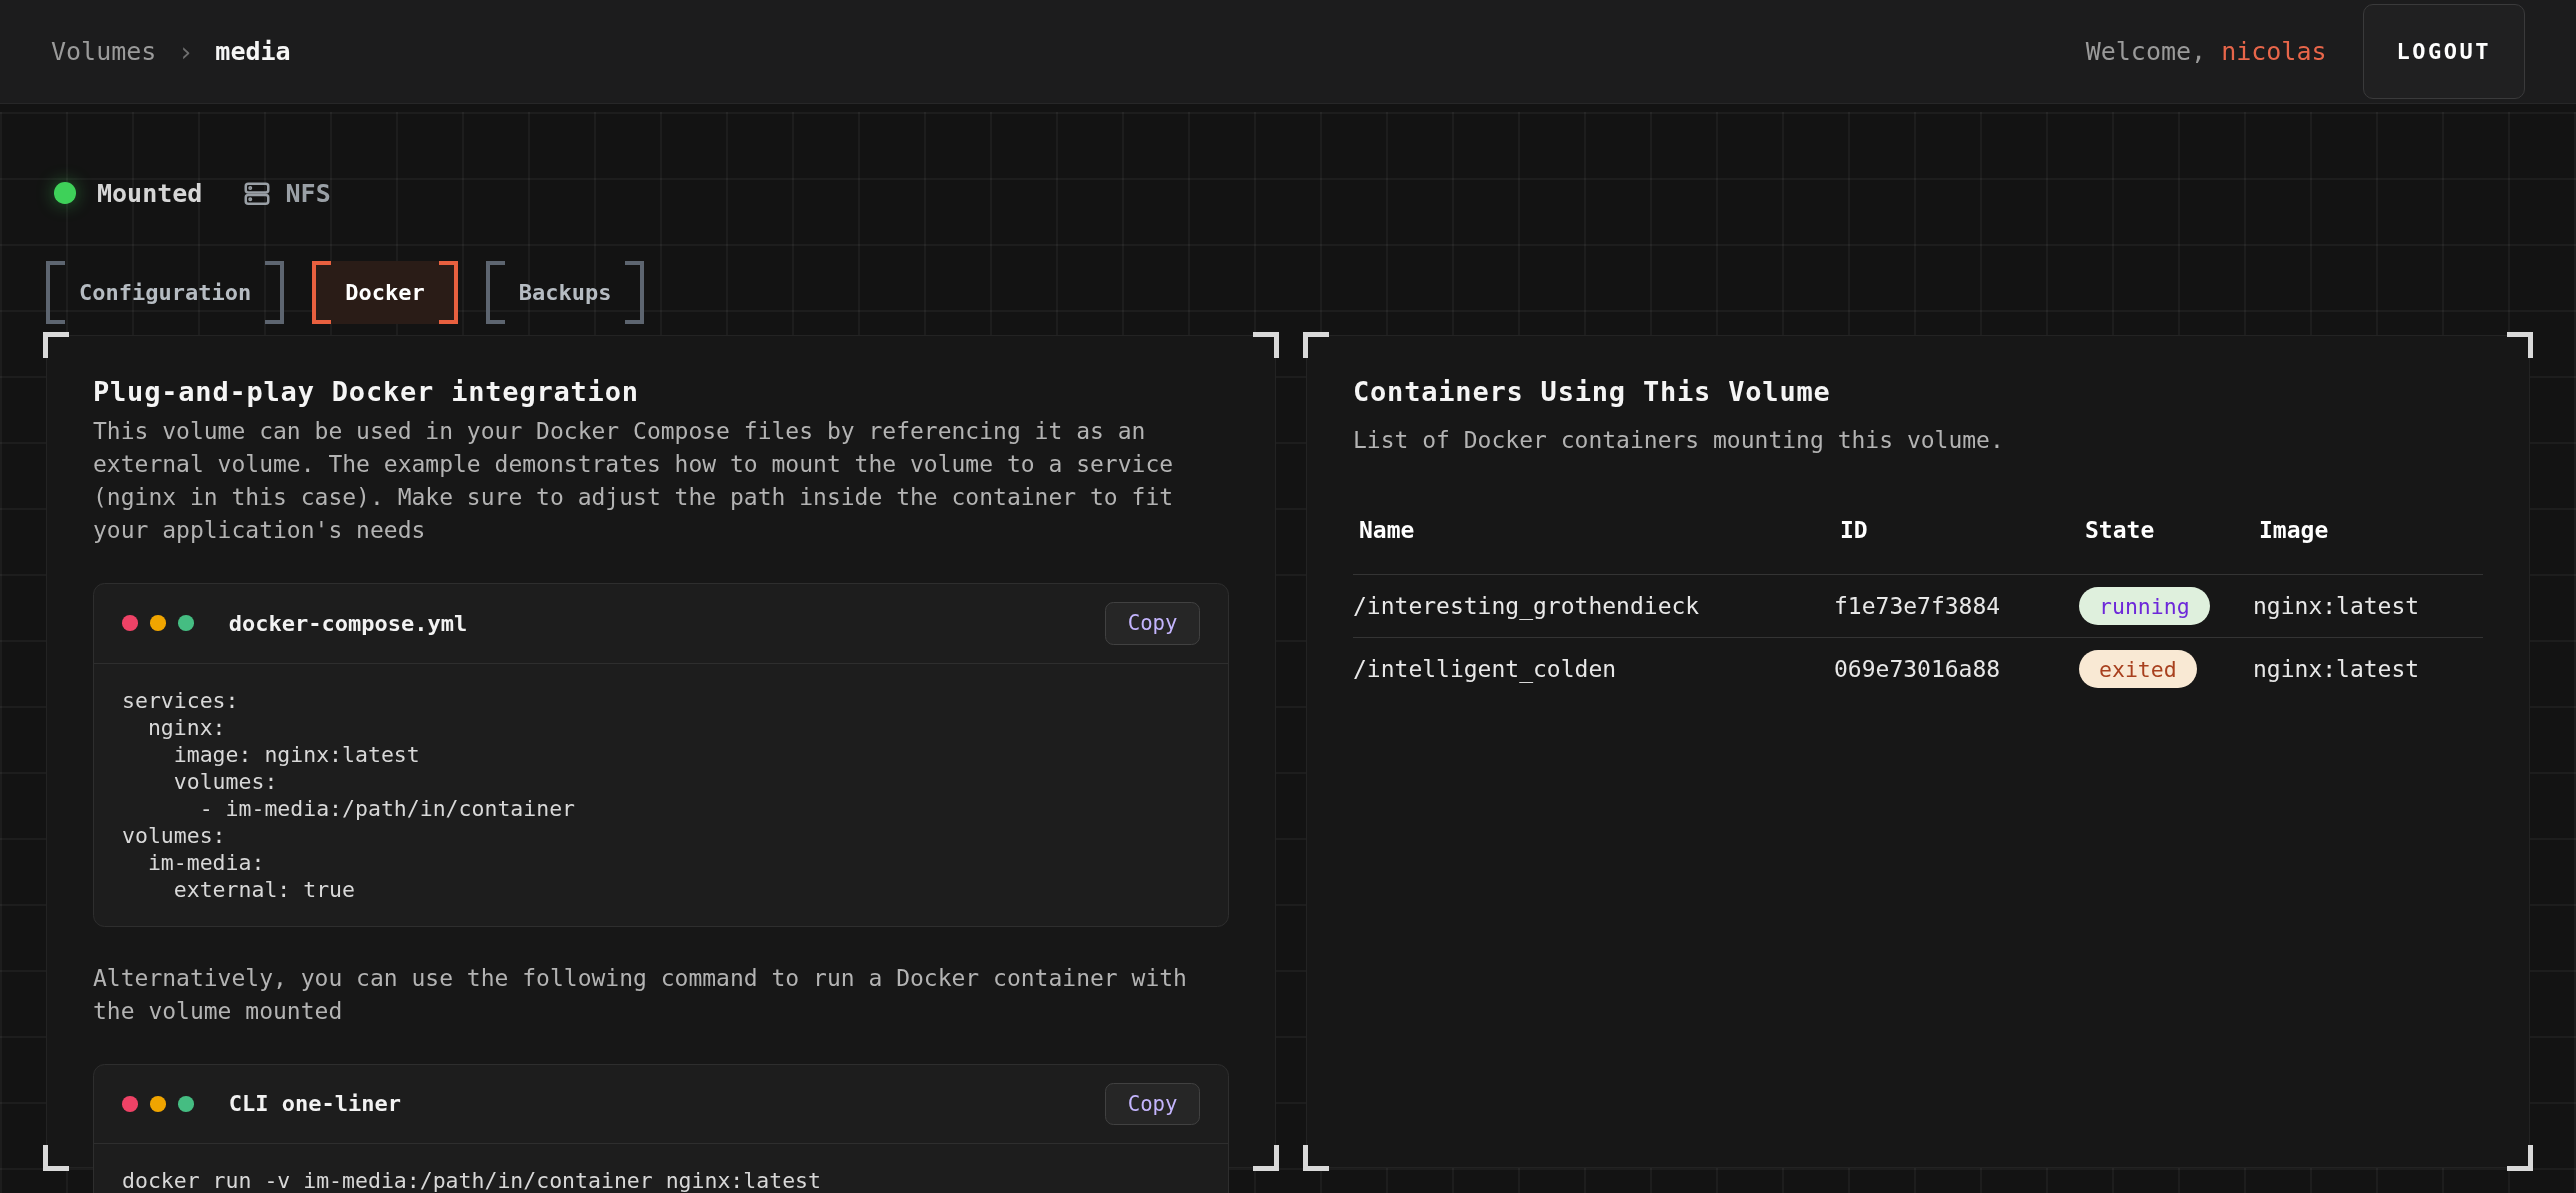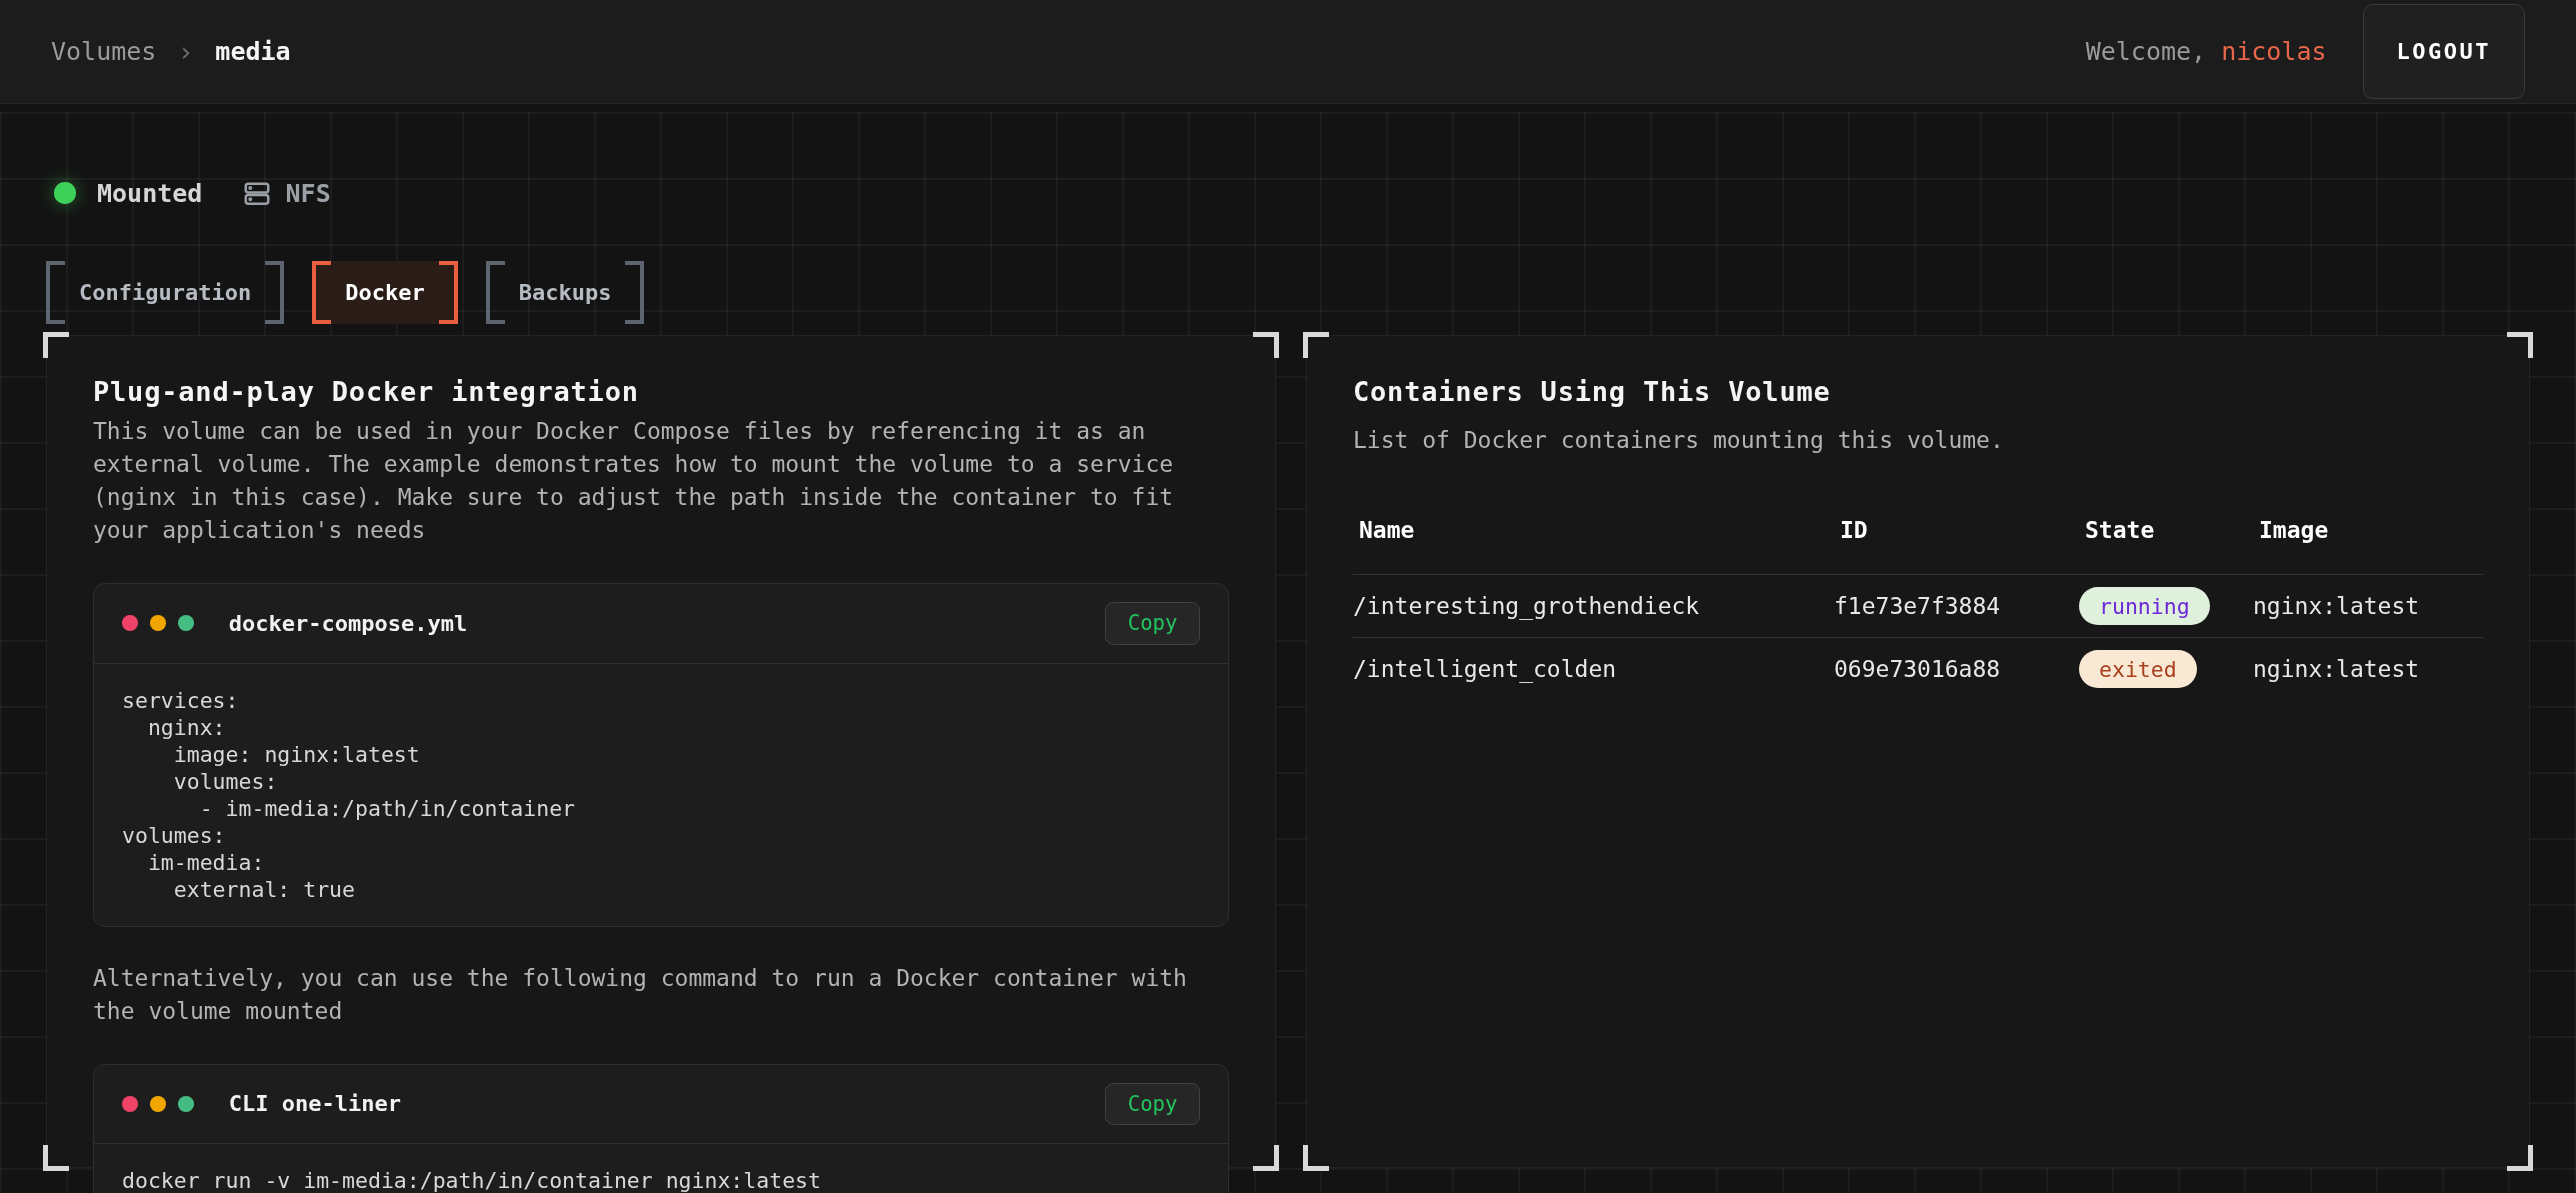--- a/index.html
+++ b/index.html
@@ -110,21 +110,21 @@
     border-bottom:1.7px solid #2e2e2e;
   }
   .dots { display:flex; gap:12.4px; }
   .dot { width:15.7px; height:15.7px; border-radius:50%; }
   .dot-red { background:#ee4266; }
   .dot-amber { background:#f0a500; }
   .dot-green { background:#45bd82; }
   .filename { margin-left:35px; font-size:22px; font-weight:bold; color:#f2f2f2; }
   .copy-btn {
     margin-left:auto; font-family:"DejaVu Sans Mono", monospace;
-    font-size:20.7px; color:#22c55e; cursor:pointer;
+    font-size:20.7px; color:#c4b5fd; cursor:pointer;
     background:#262626; border:1.7px solid #414141; border-radius:8.3px;
     padding:8.3px 21.5px;
   }
   .codeblock pre {
     margin:0; padding:23px 28px;
     font-family:"DejaVu Sans Mono", monospace;
     font-size:21.5px; line-height:27px; color:#d8d8d8;
     white-space:pre;
   }
   .note { margin-top:35px; }

